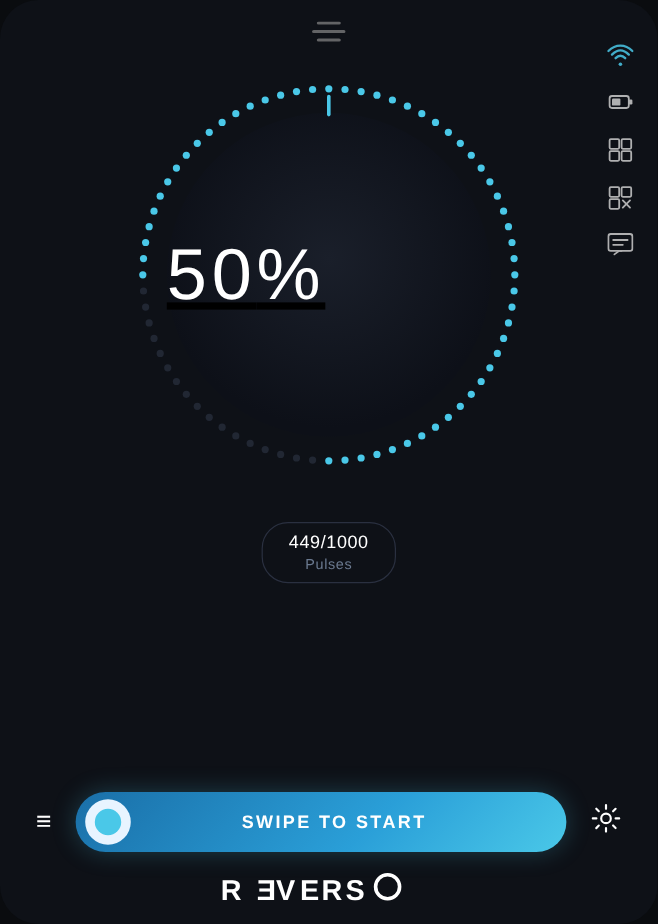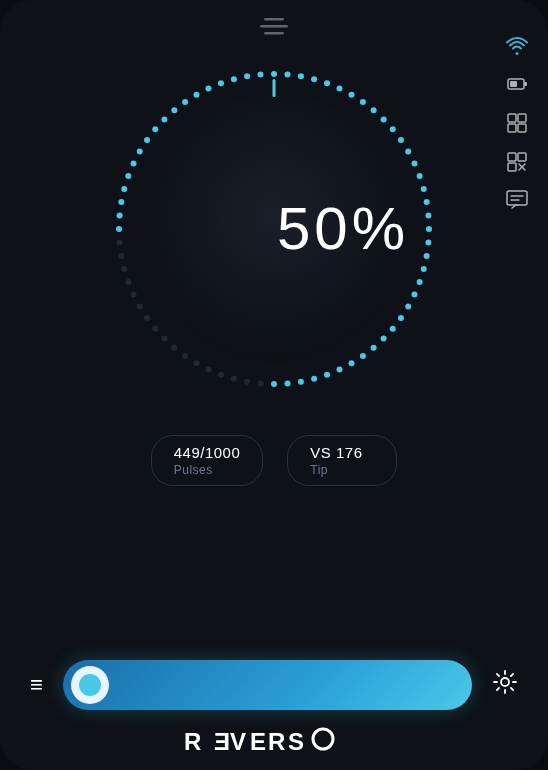--- a/index.html
+++ b/index.html
@@ -76,24 +76,25 @@
     }
 
     
     .knob-inner {
       width: 270px;
       height: 270px;
       background: radial-gradient(circle at 50% 45%, #1a1f2a, #0d1018 70%);
       border-radius: 50%;
       display: flex;
       flex-direction: column;
-      align-items: flex-end;
+      align-items: flex-start;
       justify-content: center;
       position: relative;
       z-index: 2;
+      text-decoration: underline;
     }
 
     
     .knob-tick {
       position: absolute;
       top: 20px;
       left: 50%;
       transform: translateX(-50%);
       width: 3px;
       height: 18px;
@@ -117,21 +118,21 @@
       margin-top: 36px;
       align-items: center;
       justify-content: center;
     }
     .info-badge {
       border: 1.5px solid #2a3040;
       border-radius: 22px;
       padding: 8px 22px;
       display: flex;
       flex-direction: column;
-      align-items: flex-start;
+      align-items: center;
       background: transparent;
       min-width: 110px;
     }
     .badge-value {
       color: #ffffff;
       font-size: 15px;
       font-weight: 500;
       letter-spacing: 0.5px;
     }
     .badge-label {
@@ -378,32 +379,29 @@
         <span>50</span><span>%</span>
       </div>
     </div>
   </div>
 
   <div class="info-row">
     <div class="info-badge">
       <span class="badge-value">449/1000</span>
       <span class="badge-label">Pulses</span>
     </div>
-    <div class="info-badge">
-      <span class="badge-value">VS 176</span>
-      <span class="badge-label">Tip</span>
-    </div>
   </div>
 
   <div class="bottom-bar">
     <div class="menu-icon">≡</div>
     <div class="swipe-btn">
       <div class="swipe-toggle">
         <div class="swipe-toggle-inner"></div>
       </div>
+      <span class="swipe-label">SWIPE TO START</span>
     </div>
     <div class="settings-icon">
       <svg width="26" height="26" viewBox="0 0 26 26" fill="none">
         <circle cx="13" cy="13" r="4" stroke="#fff" stroke-width="1.8"></circle>
         <path d="M13 2v3M13 21v3M2 13h3M21 13h3M4.9 4.9l2.1 2.1M18.9 18.9l2.1 2.1M4.9 21.1l2.1-2.1M18.9 7.1l2.1-2.1" stroke="#fff" stroke-width="1.8" stroke-linecap="round"></path>
       </svg>
     </div>
   </div>
 
   <div class="logo-area">

